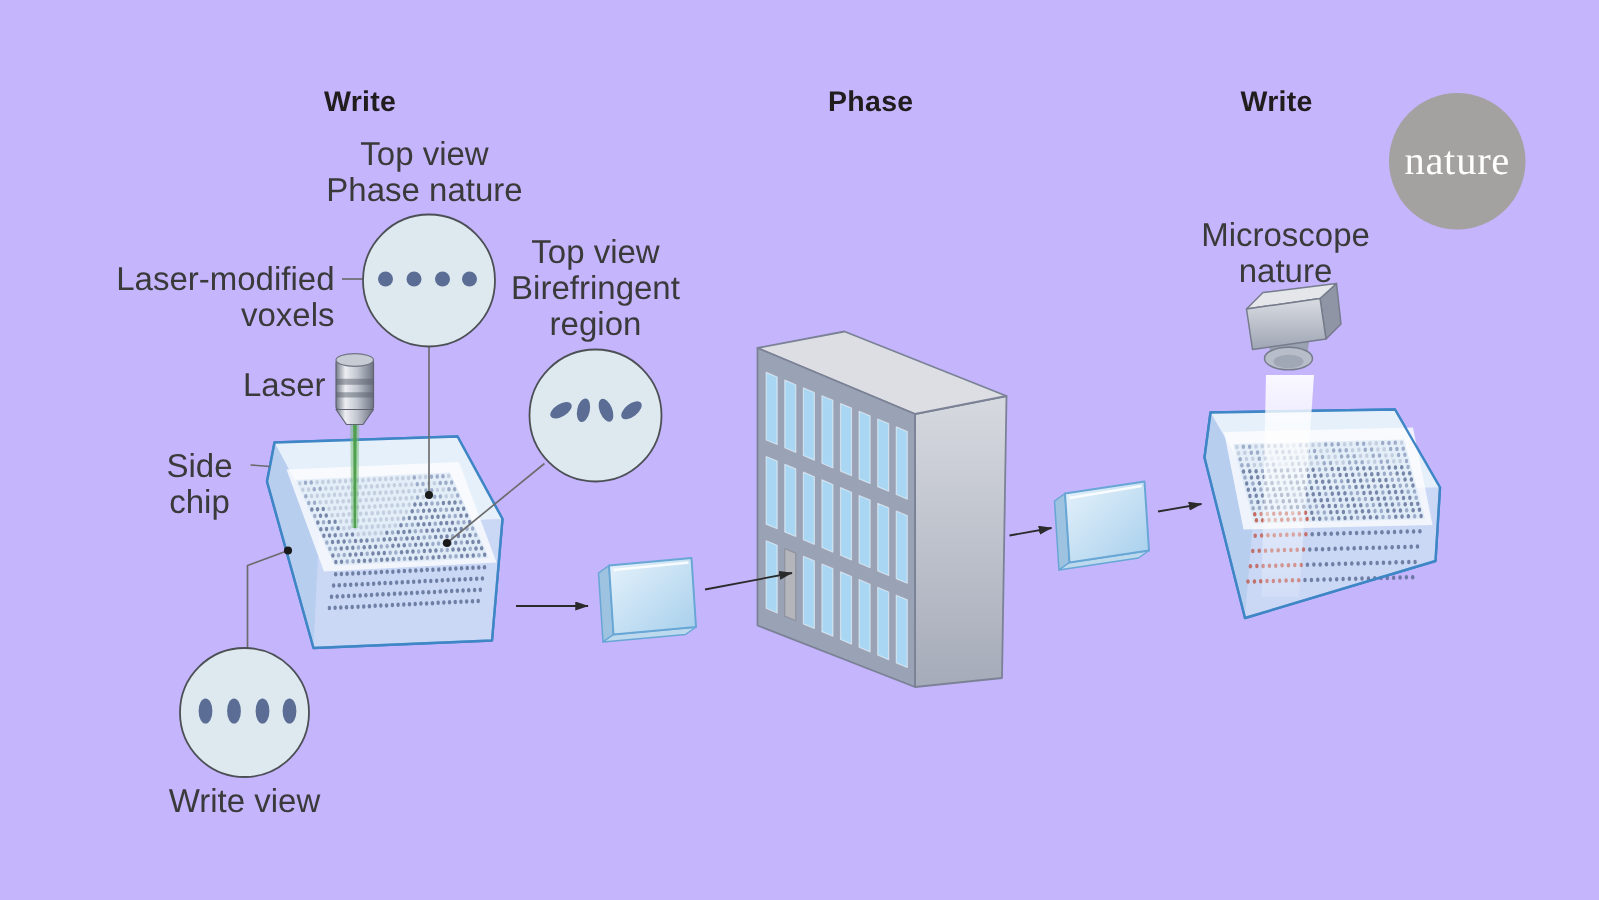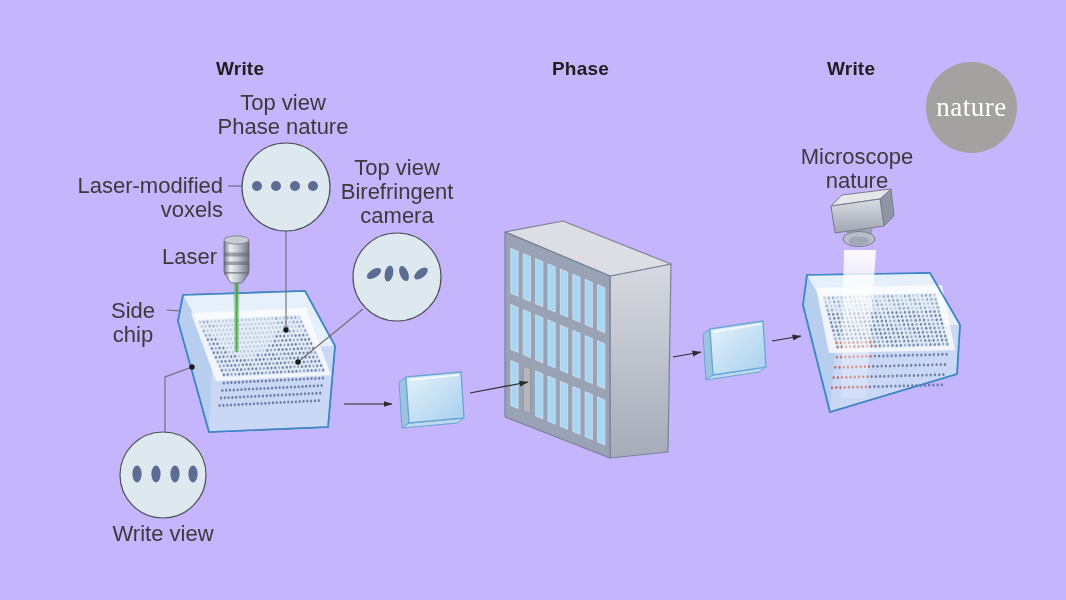--- a/index.html
+++ b/index.html
@@ -1097,21 +1097,21 @@
   <div class="hdr l-read">Write</div>
 
   <div class="lbl c l-phase">
     <span>Top view</span>
     <span>Phase nature</span>
   </div>
 
   <div class="lbl c l-biref">
     <span>Top view</span>
     <span>Birefringent</span>
-    <span>camera</span>
+    <span>region</span>
   </div>
 
   <div class="lbl r l-lmr">
     <span>Laser-modified</span>
     <span>voxels</span>
   </div>
 
   <div class="lbl r l-laser">
     <span>Laser</span>
   </div>

